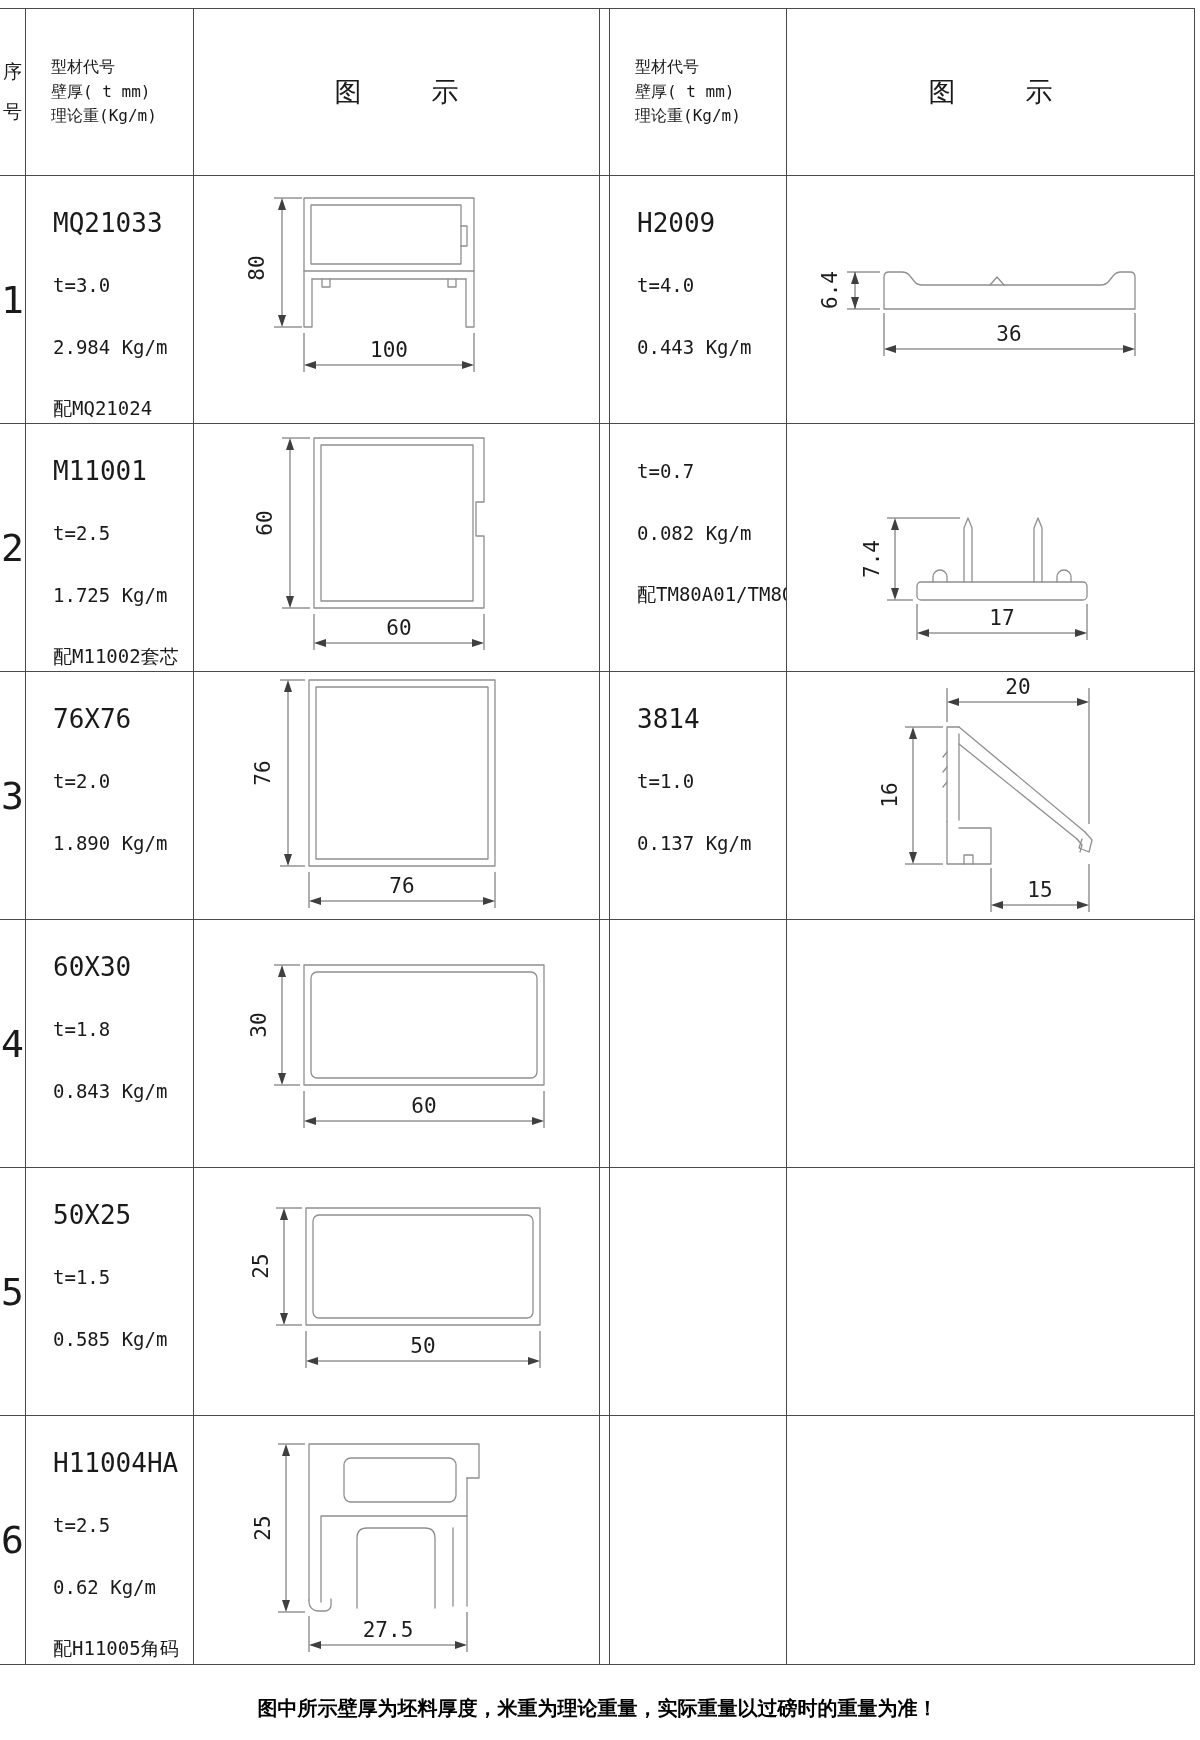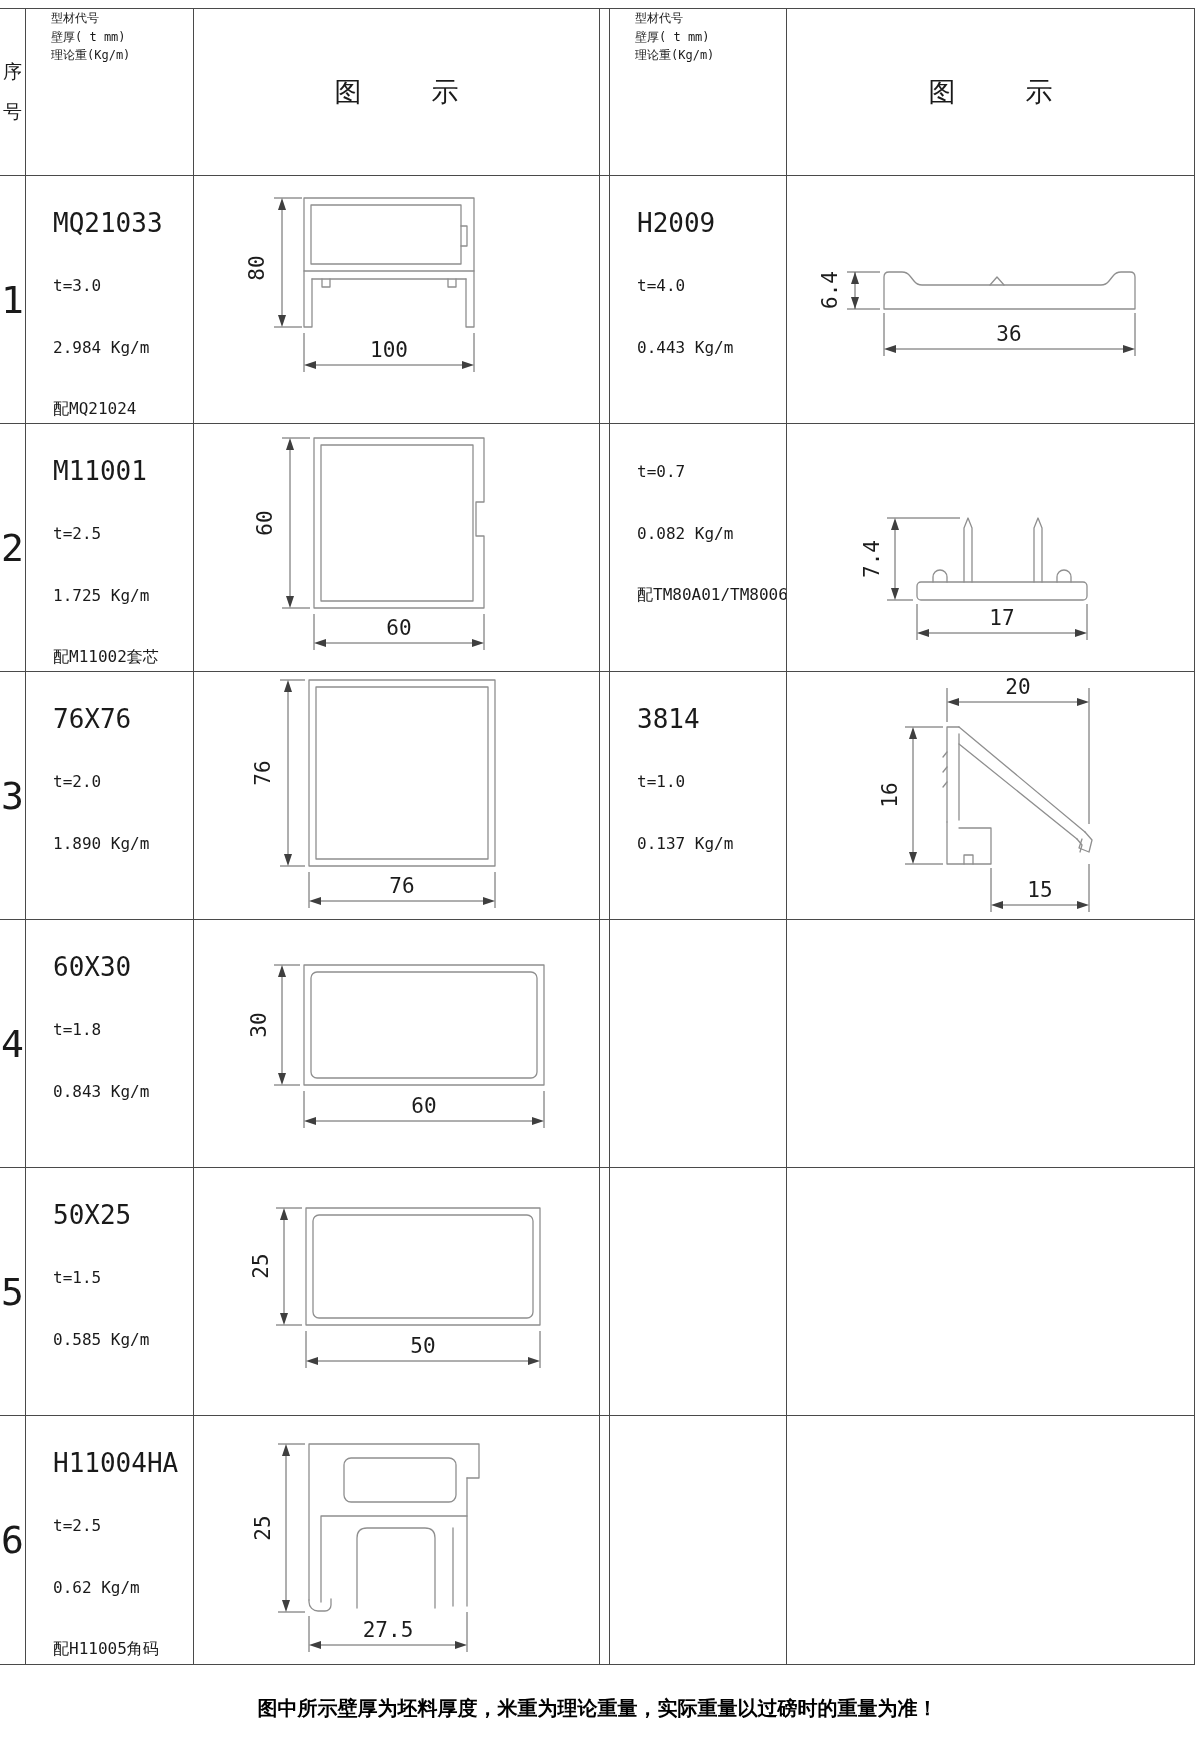--- a/index.html
+++ b/index.html
@@ -12,30 +12,30 @@
     grid-template-columns:26px 168px 406px 10px 177px 408px;
     grid-template-rows:167px repeat(6,248px);
     border-top:1px solid #4a4a4a;
     border-bottom:1px solid #4a4a4a;
   }
   .cell{border-right:1px solid #4a4a4a;border-bottom:1px solid #4a4a4a;
         box-sizing:border-box;overflow:hidden;}
   .lastrow{border-bottom:none;}
   .seq-hdr{display:flex;flex-direction:column;align-items:center;justify-content:center;
            gap:14px;font-size:19px;}
-  .info-hdr{display:flex;flex-direction:column;justify-content:flex-start;
-            padding-left:25px;font-size:12px;line-height:1.55;}
+  .info-hdr{display:flex;flex-direction:column;justify-content:center;
+            padding-left:25px;font-size:16px;line-height:1.55;}
   .fig-hdr{display:flex;align-items:center;justify-content:center;gap:70px;
            font-size:27px;}
   .rowno{display:flex;align-items:center;justify-content:center;
          font-size:38px;}
   .info-cell{padding:16px 20px 0 27px;}
   .info-cell .ln{height:62px;display:flex;align-items:center;white-space:nowrap;}
   .code{font-size:26px;}
-  .sub{font-size:16px;}
+  .sub{font-size:19px;}
   .figcell{position:relative;}
   svg{display:block;}
   .p{fill:none;stroke:#8f8f8f;stroke-width:1.3;stroke-linejoin:round;stroke-linecap:round;}
   .d{fill:none;stroke:#5e5e5e;stroke-width:1;}
   .a{fill:#3f3f3f;stroke:none;}
   .t{fill:#1c1c1c;font-family:"DejaVu Sans Mono",monospace;font-size:21px;}
   .footer{margin-top:30px;width:1195px;text-align:center;
           font-size:20px;font-weight:bold;color:#000;
           font-family:"DejaVu Sans","Liberation Sans",sans-serif;}
 </style>

